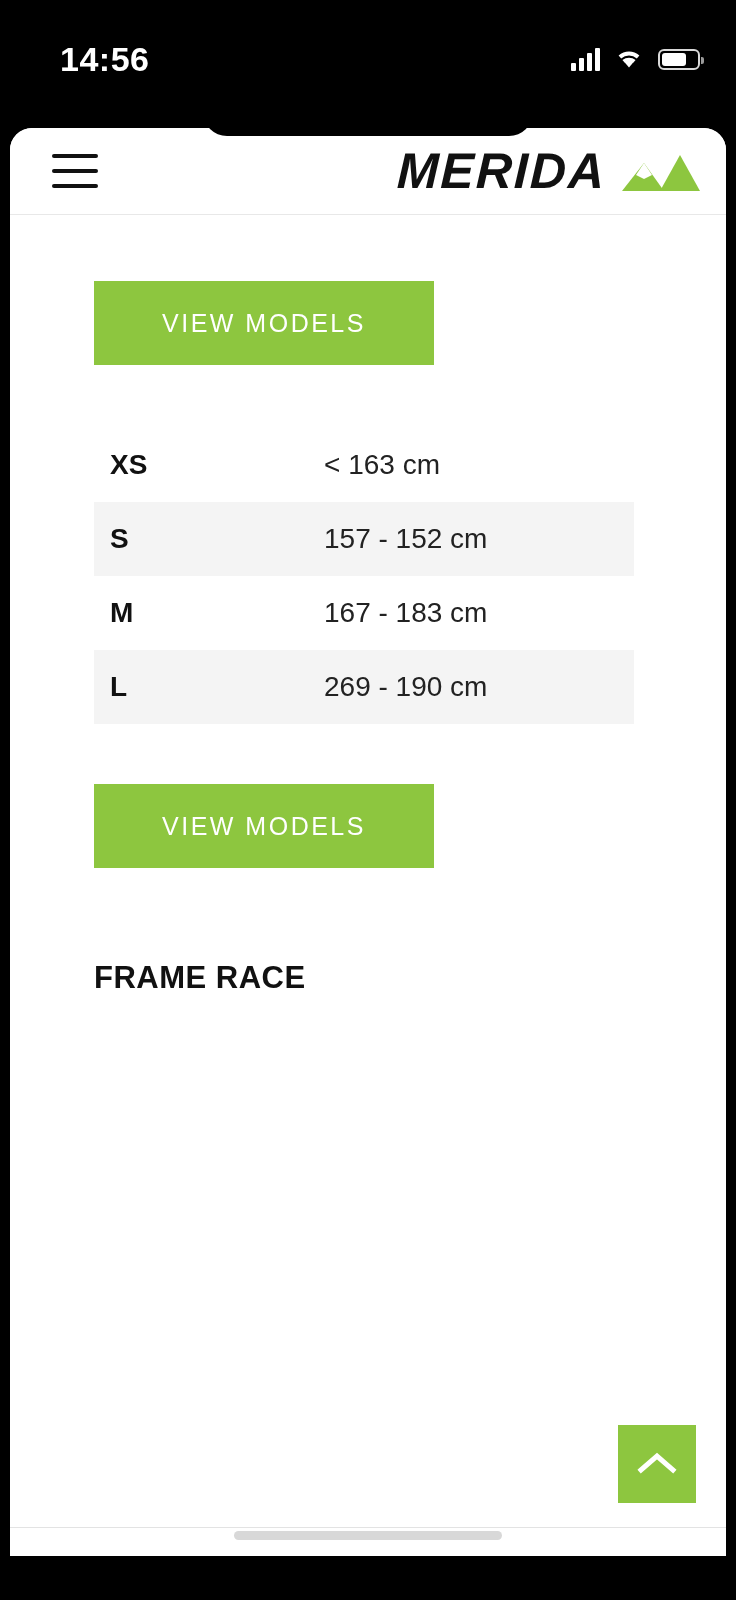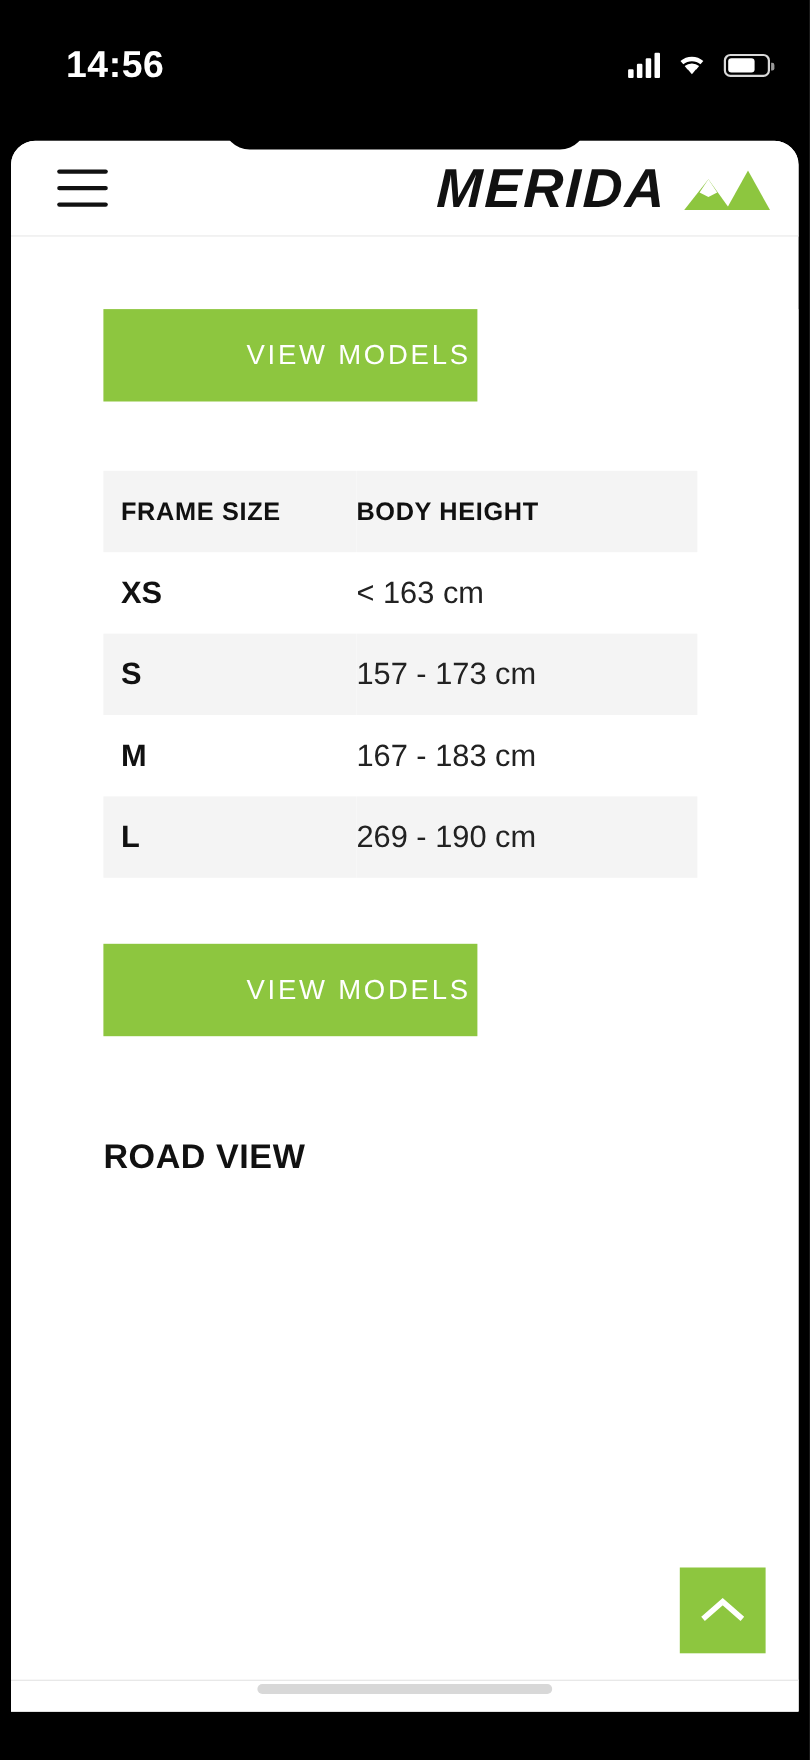--- a/index.html
+++ b/index.html
@@ -173,21 +173,20 @@
     width: 340px;
     height: 84px;
     background: #8dc63f;
     color: #fff;
     border: none;
     font-size: 25px;
     font-weight: 500;
     letter-spacing: 2.5px;
     cursor: pointer;
     font-family: "Liberation Sans", sans-serif;
-    text-align: right;
   }
   .cta.second {
     margin-top: 60px;
   }
 
   .section-title {
     margin: 80px 0 0 84px;
     font-size: 31px;
     font-weight: bold;
     letter-spacing: 0.5px;
@@ -331,46 +330,42 @@
       </div>
     </div>
 
     <div class="content">
 
       <button class="cta">VIEW MODELS</button>
 
 
       <table class="size-table">
         <tbody>
-          <tr class="head">
-            <th>FRAME SIZE</th>
-            <th>BODY HEIGHT</th>
-          </tr>
           <tr>
             <td class="size">XS</td>
             <td class="height">&lt; 163 cm</td>
           </tr>
           <tr class="alt">
             <td class="size">S</td>
-            <td class="height">157 - 173 cm</td>
+            <td class="height">157 - 152 cm</td>
           </tr>
           <tr>
             <td class="size">M</td>
             <td class="height">167 - 183 cm</td>
           </tr>
           <tr class="alt">
             <td class="size">L</td>
             <td class="height">269 - 190 cm</td>
           </tr>
         </tbody>
       </table>
 
       <button class="cta second">VIEW MODELS</button>
 
-      <div class="section-title road">ROAD VIEW</div>
+      <div class="section-title road">FRAME RACE</div>
 
       <button class="to-top">
         <span>
           <svg width="40" height="26" viewBox="0 0 40 26">
             <polyline points="4,20 20,6 36,20" fill="none" stroke="#ffffff" stroke-width="5" stroke-linecap="square"></polyline>
           </svg>
         </span>
       </button>
 
       <div class="browser-bottom">

